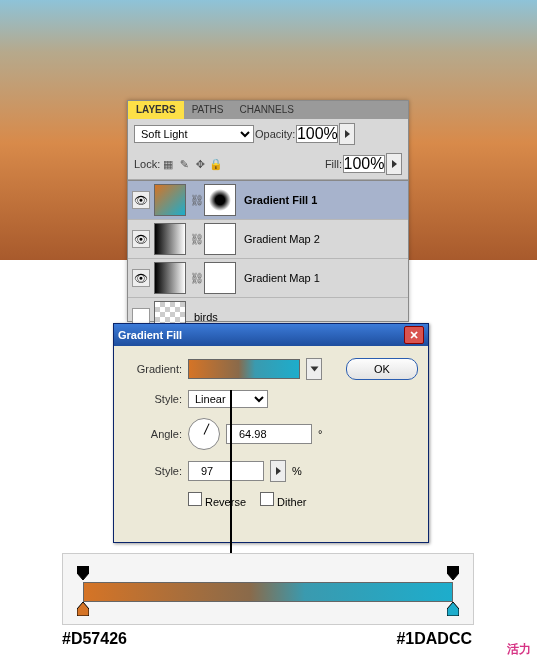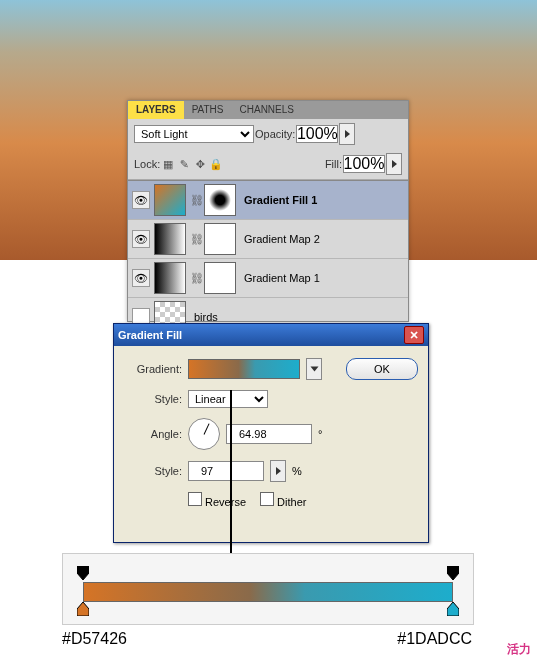--- a/index.html
+++ b/index.html
@@ -40,21 +40,21 @@
 .btncol{position:absolute;right:10px;top:12px;display:flex;flex-direction:column;gap:6px}
 .anglewheel{width:30px;height:30px;border:1px solid #888;border-radius:50%;position:relative;background:#fff}
 .anglewheel::after{content:"";position:absolute;left:50%;top:50%;width:12px;height:1px;background:#000;transform-origin:left;transform:rotate(-65deg)}
 .txt{background:#fff;border:1px solid #888;height:18px;padding:0 12px;min-width:50px;display:inline-flex;align-items:center}
 .chk{width:12px;height:12px;border:1px solid #666;background:#fff;display:inline-flex;align-items:center;justify-content:center;font-size:10px;color:#0a0}
 .chkrow{display:flex;gap:14px;margin-left:64px;margin-bottom:6px;align-items:center}
 .gradeditor{position:absolute;left:62px;top:553px;width:410px;height:70px;background:#f5f5f5;border:1px solid #ccc}
 .track{position:absolute;left:20px;right:20px;top:28px;height:18px;border:1px solid #666;background:linear-gradient(to right,#d57426,#8a6a4a 45%,#3a9aaf 60%,#1dadcc)}
 .stop{position:absolute;width:12px;height:14px}
 .stop svg{width:12px;height:14px}
-.hexes{position:absolute;left:62px;top:630px;width:410px;display:flex;justify-content:space-between;font-family:Arial;font-size:16px;font-weight:normal;color:#000}
+.hexes{position:absolute;left:62px;top:630px;width:410px;display:flex;justify-content:space-between;font-family:Arial;font-size:16px;font-weight:bold;color:#000}
 .arrow{position:absolute;left:230px;top:390px;width:2px;height:175px;background:#000}
 .arrowhead{position:absolute;left:224px;top:558px;width:0;height:0;border-left:7px solid transparent;border-right:7px solid transparent;border-top:12px solid #000}
 .watermark{position:absolute;right:6px;bottom:4px;color:#d63384;font-size:12px;font-weight:bold}
 </style>
 </head>
 <body>
 
 <div class="bg"></div>
 
 <div class="panel layers">

